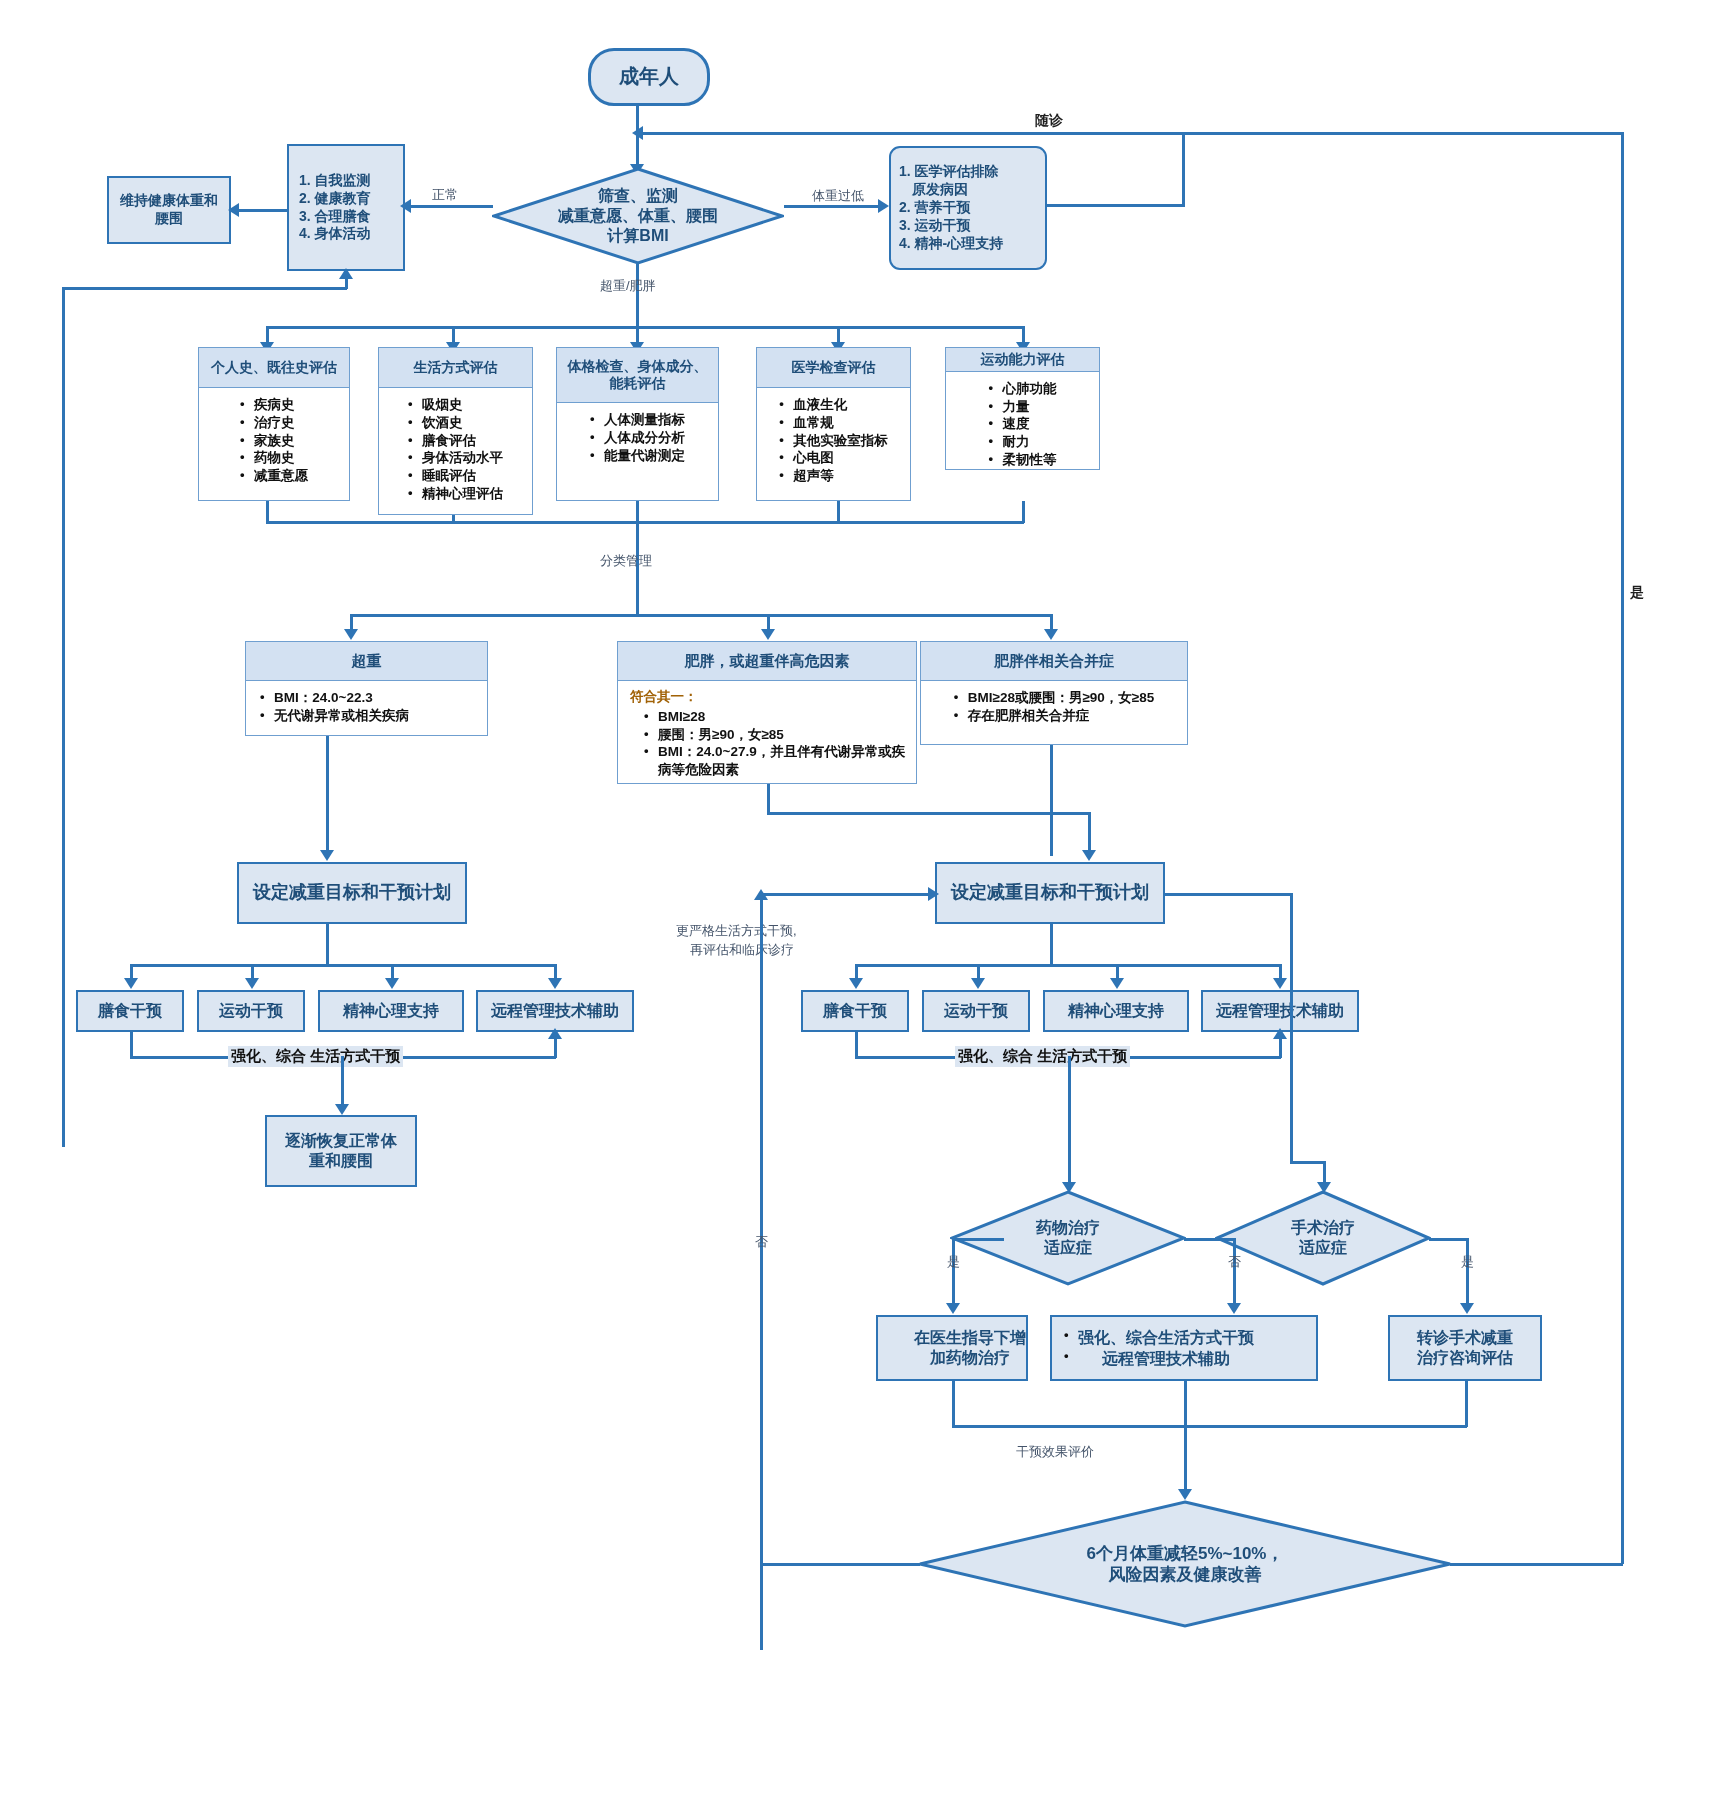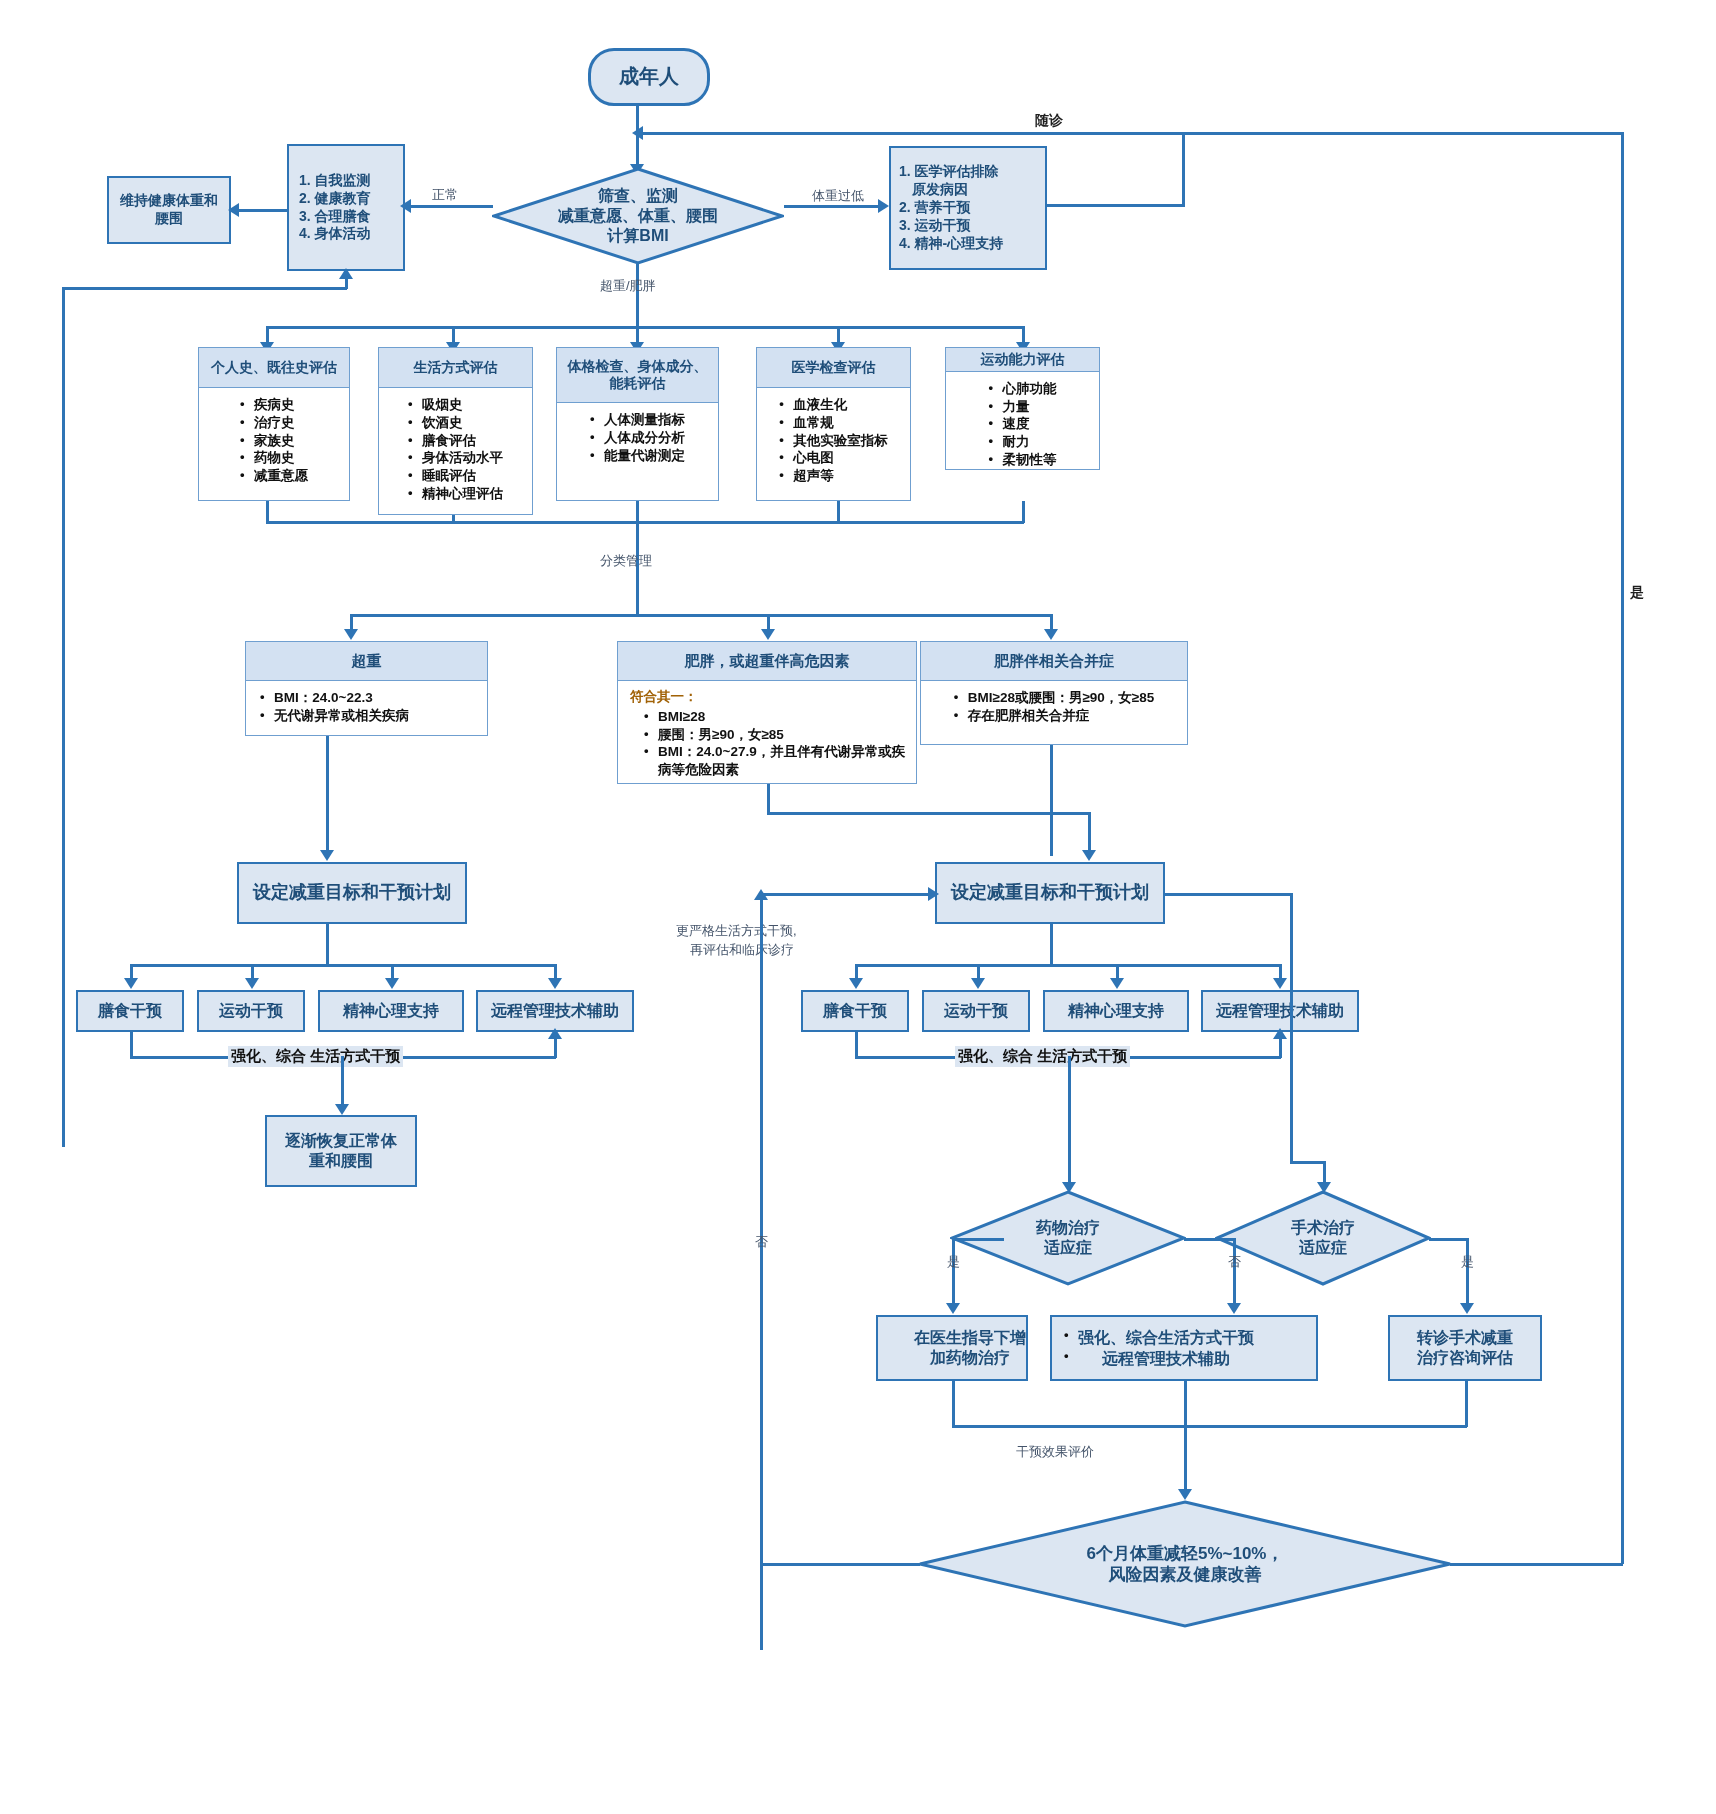--- a/index.html
+++ b/index.html
@@ -130,21 +130,21 @@
 
   <div class="node box" style="left:107px;top:176px;width:124px;height:68px;font-size:14px;">
     <span>
       <span>维持健康体重和</span><br>
       <span>腰围</span>
     </span>
   </div>
   <div class="ln h" style="left:238px;top:209px;width:49px;"></div>
   <div class="arw left" style="left:228px;top:203px;"></div>
 
-  <div class="node box" style="left:889px;top:146px;width:158px;height:124px;font-size:14px;justify-content:flex-start;padding-left:8px;">
+  <div class="node box" style="left:889px;top:146px;width:158px;height:124px;font-size:14px;justify-content:flex-start;padding-left:8px;border-radius:11px;">
     <div style="text-align:left;">
       <div>1. 医学评估排除</div>
       <div style="padding-left:13px;">原发病因</div>
       <div>2. 营养干预</div>
       <div>3. 运动干预</div>
       <div>4. 精神-心理支持</div>
     </div>
   </div>
   <div class="ln h" style="left:784px;top:205px;width:100px;"></div>
   <div class="arw right" style="left:878px;top:199px;"></div>

